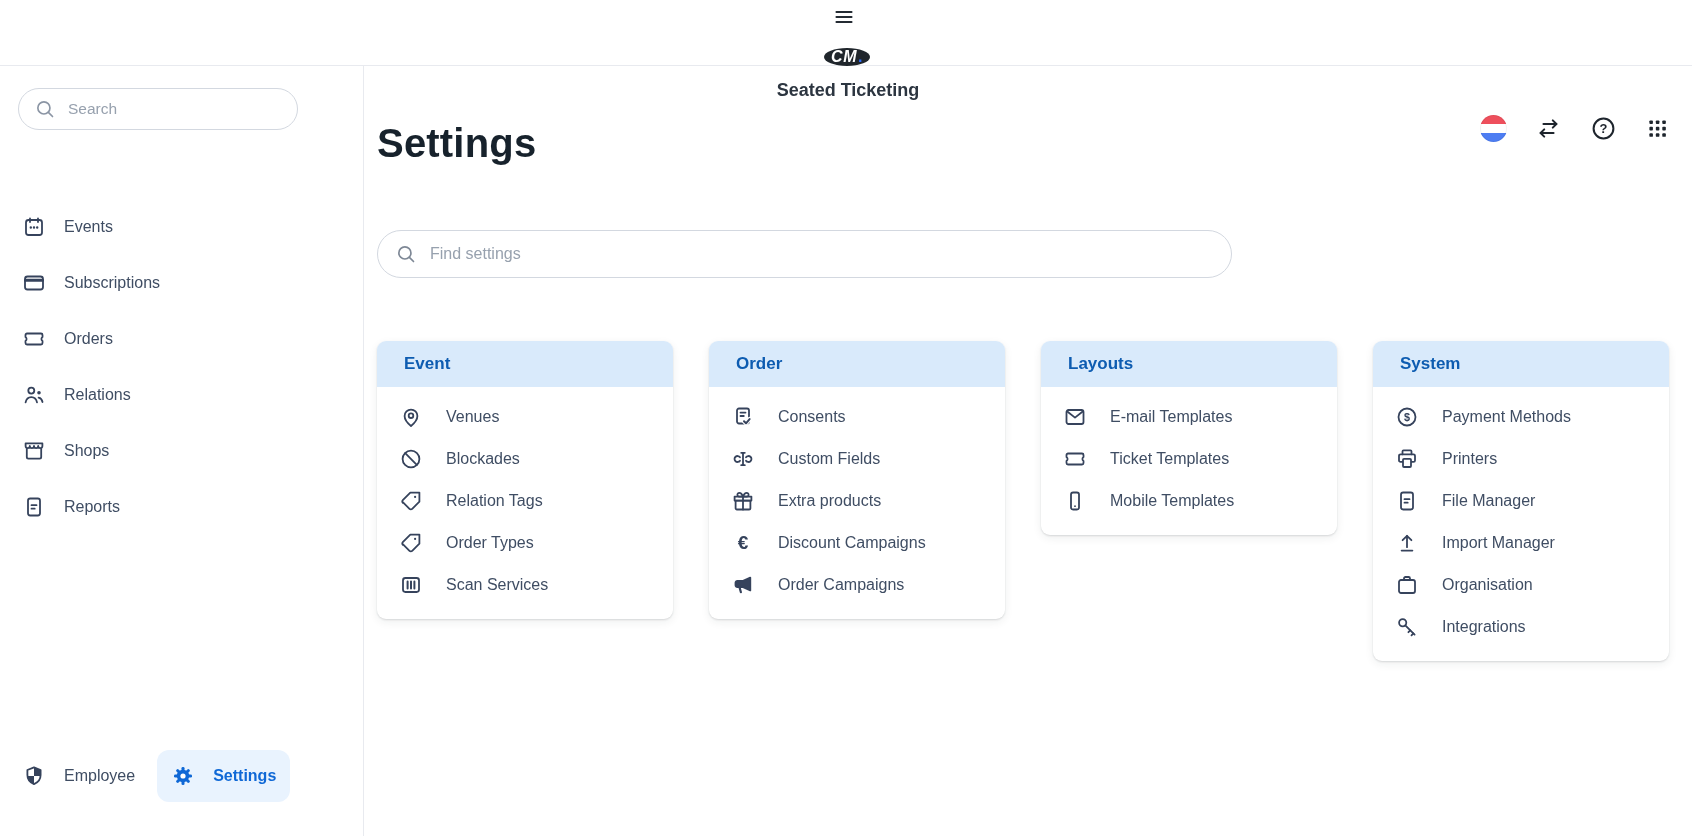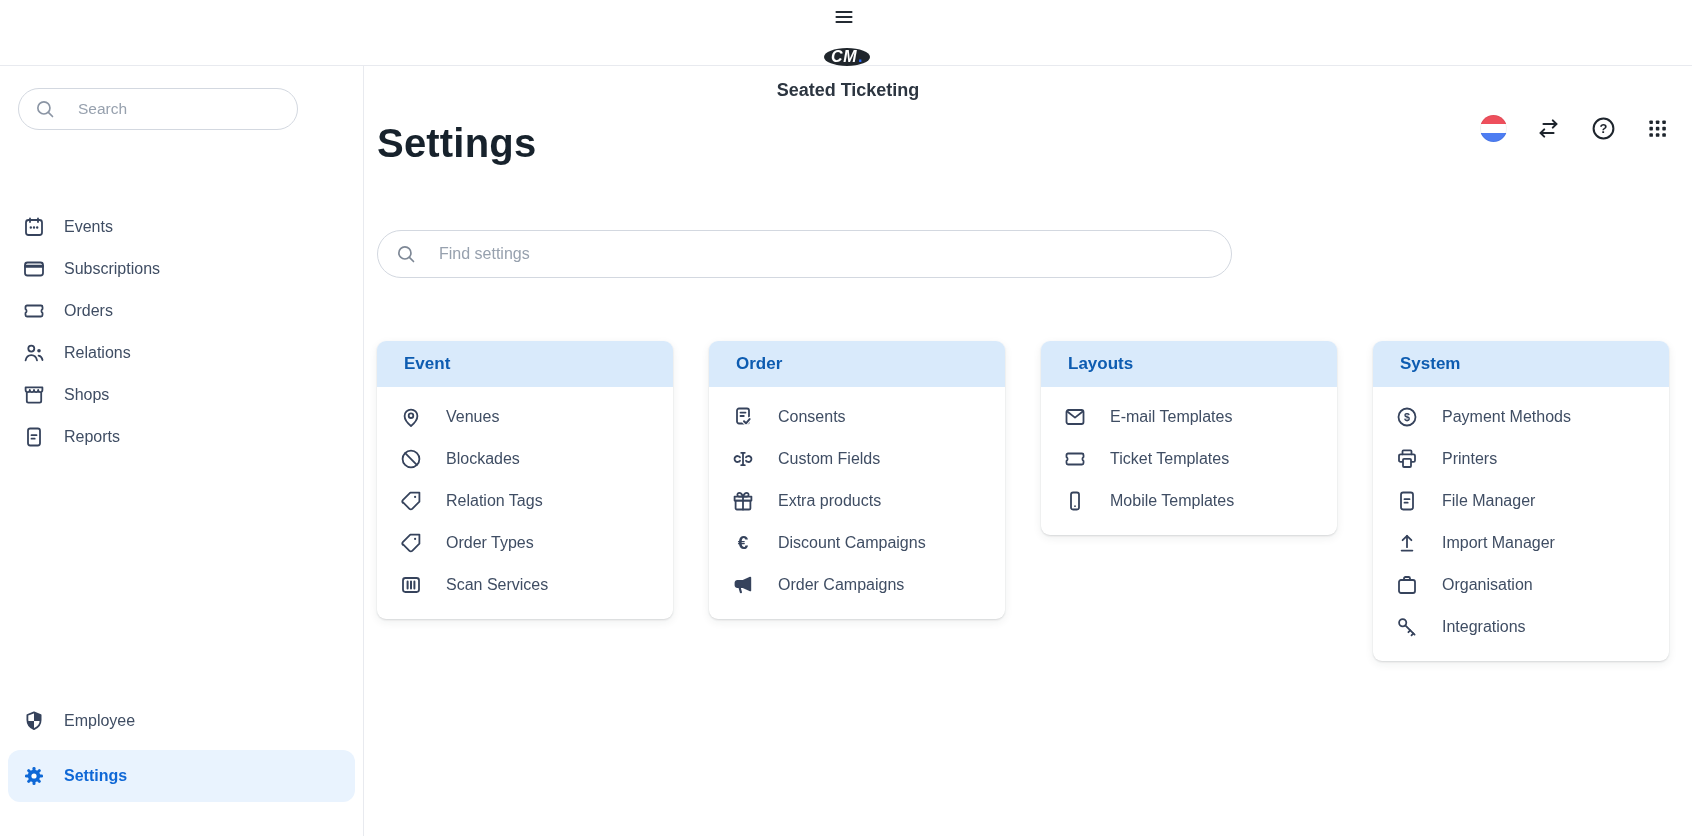--- a/index.html
+++ b/index.html
@@ -43,48 +43,48 @@
   
   .sidebar {
     width:364px; flex:0 0 364px;
     border-right:1px solid #e8eaef;
     padding:22px 8px 34px 8px;
     display:flex; flex-direction:column;
   }
   .search-pill {
     height:42px; width:280px; margin-left:10px;
     border:1.5px solid #d3d8e0; border-radius:22px;
-    display:flex; align-items:center; gap:20px; padding:0 15px;
+    display:flex; align-items:center; gap:10px; padding:0 15px;
     color:#8b95a4; background:#fff;
   }
   .search-pill input {
     border:none; outline:none; flex:1; min-width:0;
     font-size:15.5px; color:#3f4d63; background:transparent;
     font-family:"Liberation Sans", sans-serif;
   }
   .search-pill input::placeholder { color:#97a1ae; }
 
-  .nav { margin-top:76px; display:flex; flex-direction:column; }
+  .nav { margin-top:76px; display:flex; flex-direction:column; gap:14px; }
   .nav-item {
     display:flex; align-items:center; gap:18px;
     padding:9px 14px; border-radius:12px;
     font-size:16px; color:#3f4d63; cursor:pointer; background:transparent;
   }
   .nav-item .icon { color:#36435c; width:24px; height:24px; }
   .nav-item.active { background:#e9f3fe; color:#0f68d6; font-weight:700; padding:14px; }
   .nav-item.active .icon { color:#0f68d6; }
-  .sidebar-footer { margin-top:auto; display:flex; flex-direction:column; gap:8px; }
+  .sidebar-footer { margin-top:auto; display:flex; flex-direction:row; gap:8px; }
 
   
   .main { flex:1; padding:52px 14px 0 13px; overflow:hidden; }
   .page-title { margin:0; font-size:40px; line-height:50px; font-weight:800; color:#17222c; letter-spacing:.2px; }
   .find-pill {
     margin-top:62px; width:855px; height:48px;
     border:1.5px solid #d3d8e0; border-radius:24px;
-    display:flex; align-items:center; gap:20px; padding:0 17px;
+    display:flex; align-items:center; gap:11px; padding:0 17px;
     color:#7d8795; background:#fff;
   }
   .find-pill input {
     border:none; outline:none; flex:1; min-width:0;
     font-size:16px; color:#3f4d63; background:transparent;
     font-family:"Liberation Sans", sans-serif;
   }
   .find-pill input::placeholder { color:#97a1ae; }
 
   .cards {

